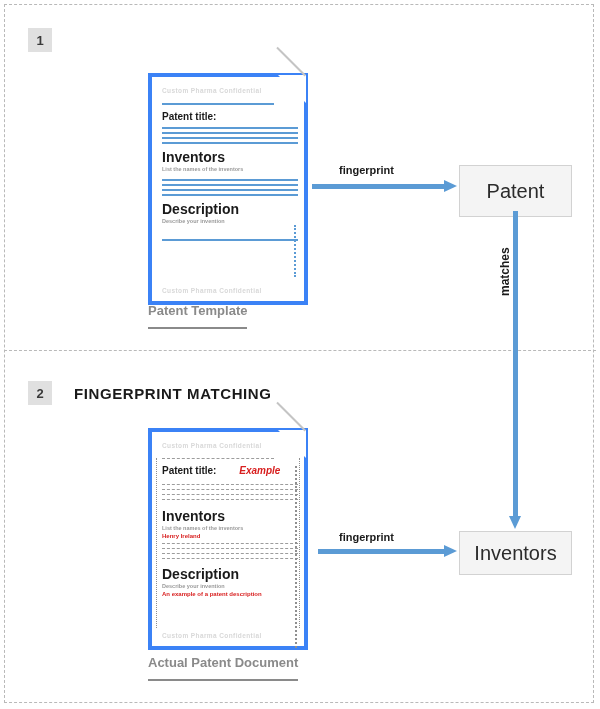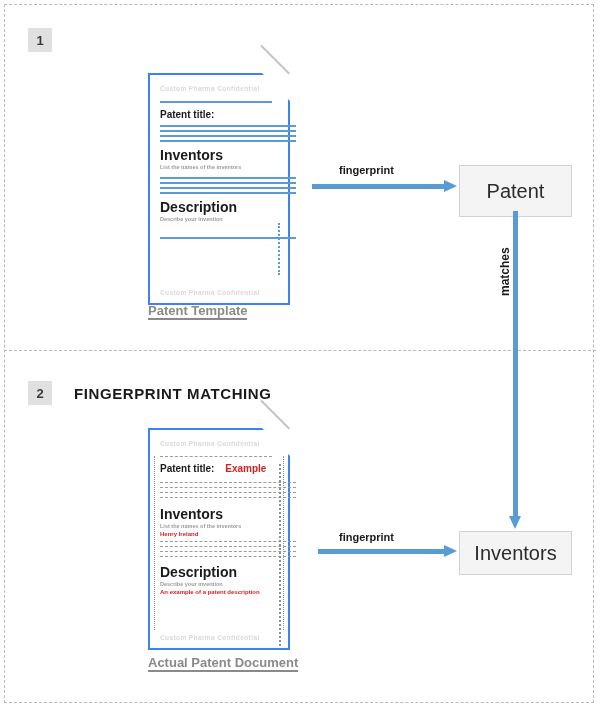--- a/index.html
+++ b/index.html
@@ -30,22 +30,22 @@
     font-size:13px;font-weight:bold;display:flex;align-items:center;
     justify-content:center;font-family:"Liberation Sans",sans-serif;
   }
   .section-title{
     margin-left:22px;font-size:15px;font-weight:bold;color:#1a1a1a;
     letter-spacing:.6px;font-family:"Liberation Sans",sans-serif;
   }
 
   
   .doc{
-    position:absolute;width:142px;height:232px;
-    background:#ffffff;border:2px solid #3b82f6;
+    position:absolute;width:160px;height:232px;
+    background:#ffffff;border:4px solid #3b82f6;
     box-sizing:border-box;padding:10px 10px 0 10px;
   }
   .doc .fold-tri{
     position:absolute;right:-2px;top:-2px;width:0;height:0;
     border-left:28px solid transparent;
     border-top:28px solid #ffffff;
   }
   .fold-line{
     position:absolute;right:-2px;top:-2px;width:40px;height:2px;
     background:#c4c4c4;transform:rotate(45deg);transform-origin:right top;
@@ -91,21 +91,21 @@
     border-left:1px dotted #8f8f8f;
   }
   .doc-dotted-right{
     position:absolute;right:4px;top:26px;bottom:18px;
     border-left:1px dotted #8f8f8f;
   }
 
   
   .caption{
     position:absolute;font-size:13px;font-weight:bold;color:#8a8a8a;
-    border-bottom:2px solid #8a8a8a;padding-bottom:0;
+    border-bottom:2px solid #8a8a8a;padding-bottom:9px;
     font-family:"Liberation Sans",sans-serif;white-space:nowrap;
   }
 
   
   .entity-box{
     position:absolute;background:#f4f4f4;border:1px solid #d2d2d2;
     display:flex;align-items:center;justify-content:center;
     font-size:20px;color:#2b2b2b;box-sizing:border-box;
     font-family:"Liberation Sans",sans-serif;
   }
@@ -217,21 +217,21 @@
 
   <div class="doc-dotted-left"></div>
   <div class="doc-dotted-right"></div>
 
   <div class="watermark wm-top">Custom Pharma Confidential</div>
 
   <div class="rule-gray" style="width:112px;"></div>
 
   <div class="field-head" style="font-size:10px;margin-top:6px;">
     <span>Patent title:</span>
-    <span class="title-red" style="margin-left: 8px;">Example</span>
+    <span class="title-red" style="margin-left: 20px; font-style: italic;">Example</span>
   </div>
 
   <div class="lines-group-gray" style="margin-top:8px;">
     <div class="rule-gray" style="width:136px;"></div>
     <div class="rule-gray" style="width:136px;"></div>
     <div class="rule-gray" style="width:136px;"></div>
     <div class="rule-gray" style="width:136px;"></div>
   </div>
 
   <div class="field-head" style="margin-top:8px;">Inventors</div>

